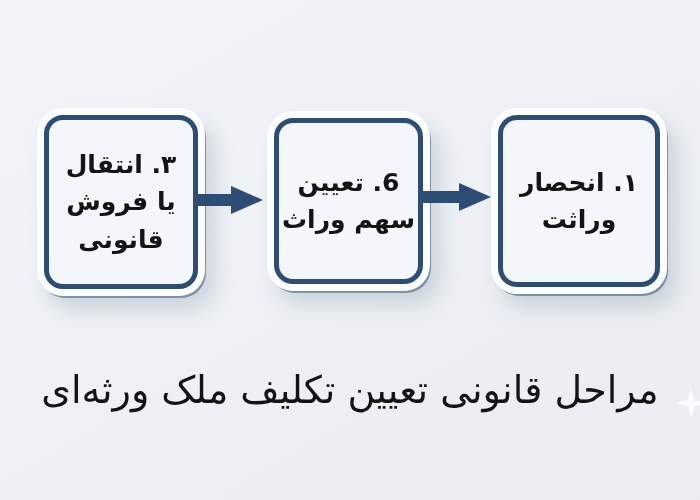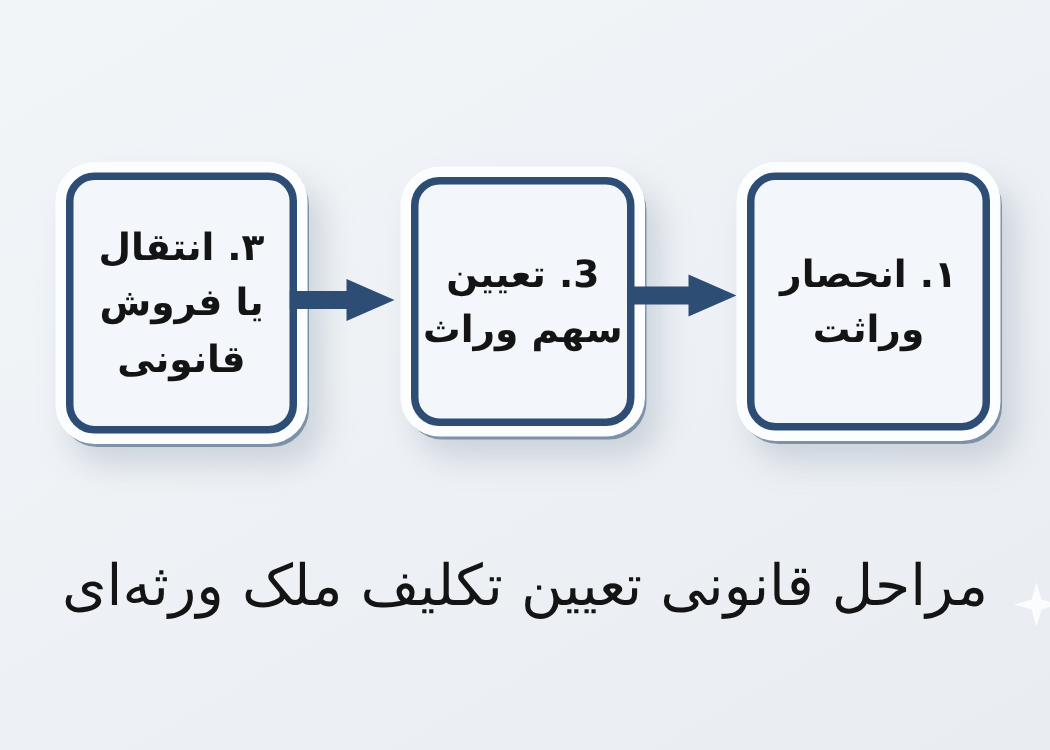--- a/index.html
+++ b/index.html
@@ -87,21 +87,21 @@
 قانونی</div>
     </div>
   </div>
 
   <svg class="flow-arrow arrow-1" viewBox="0 0 72 40" aria-hidden="true">
     <path d="M0,14 H38 V6 L70,20 L38,34 V26 H0 Z" fill="currentColor"></path>
   </svg>
 
   <div class="step-box box-middle">
     <div class="step-inner">
-      <div class="step-text">3. تعیین
+      <div class="step-text">6. تعیین
 سهم وراث</div>
     </div>
   </div>
 
   <svg class="flow-arrow arrow-2" viewBox="0 0 72 40" aria-hidden="true">
     <path d="M0,14 H38 V6 L70,20 L38,34 V26 H0 Z" fill="currentColor"></path>
   </svg>
 
   <div class="step-box box-right">
     <div class="step-inner">

